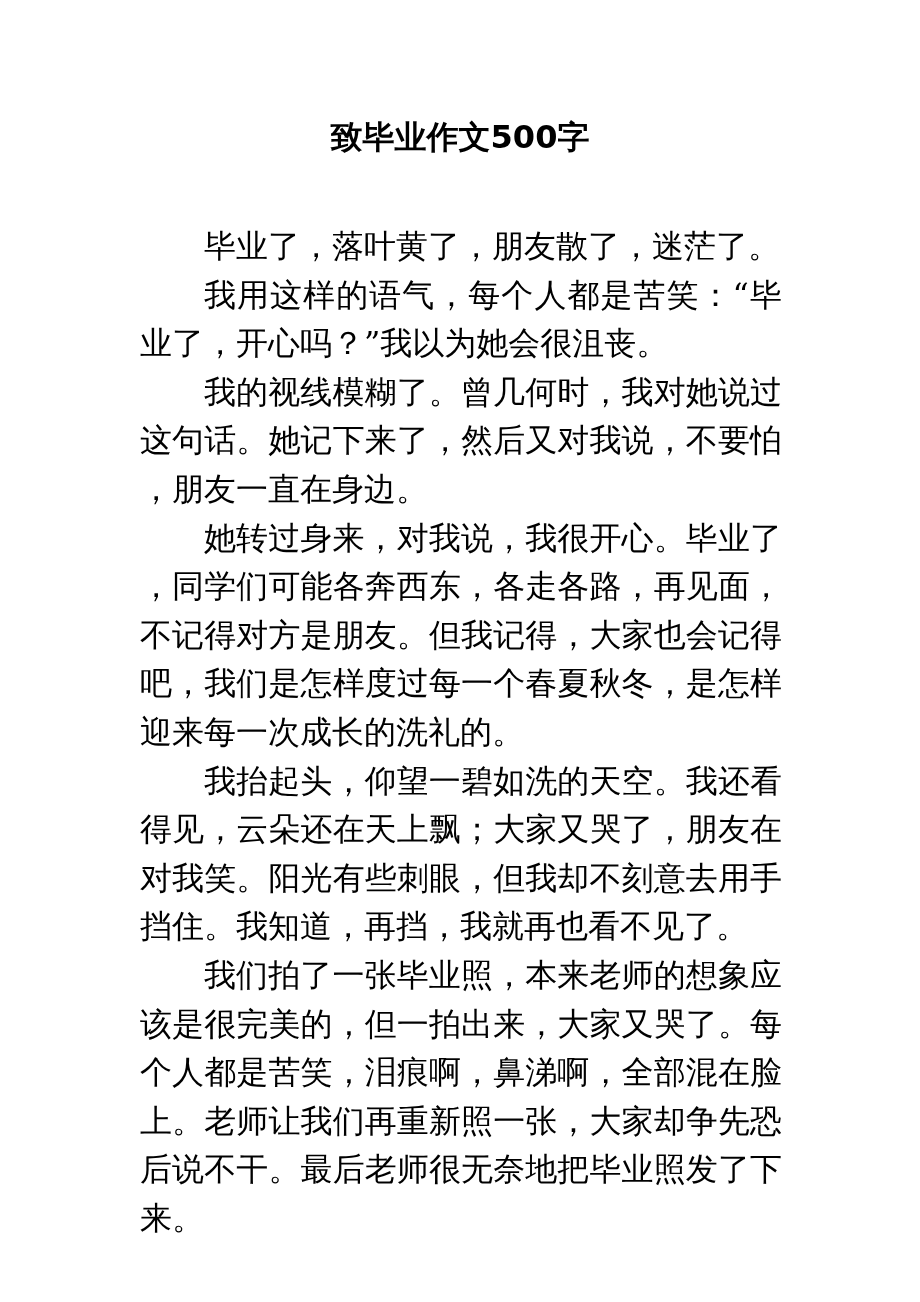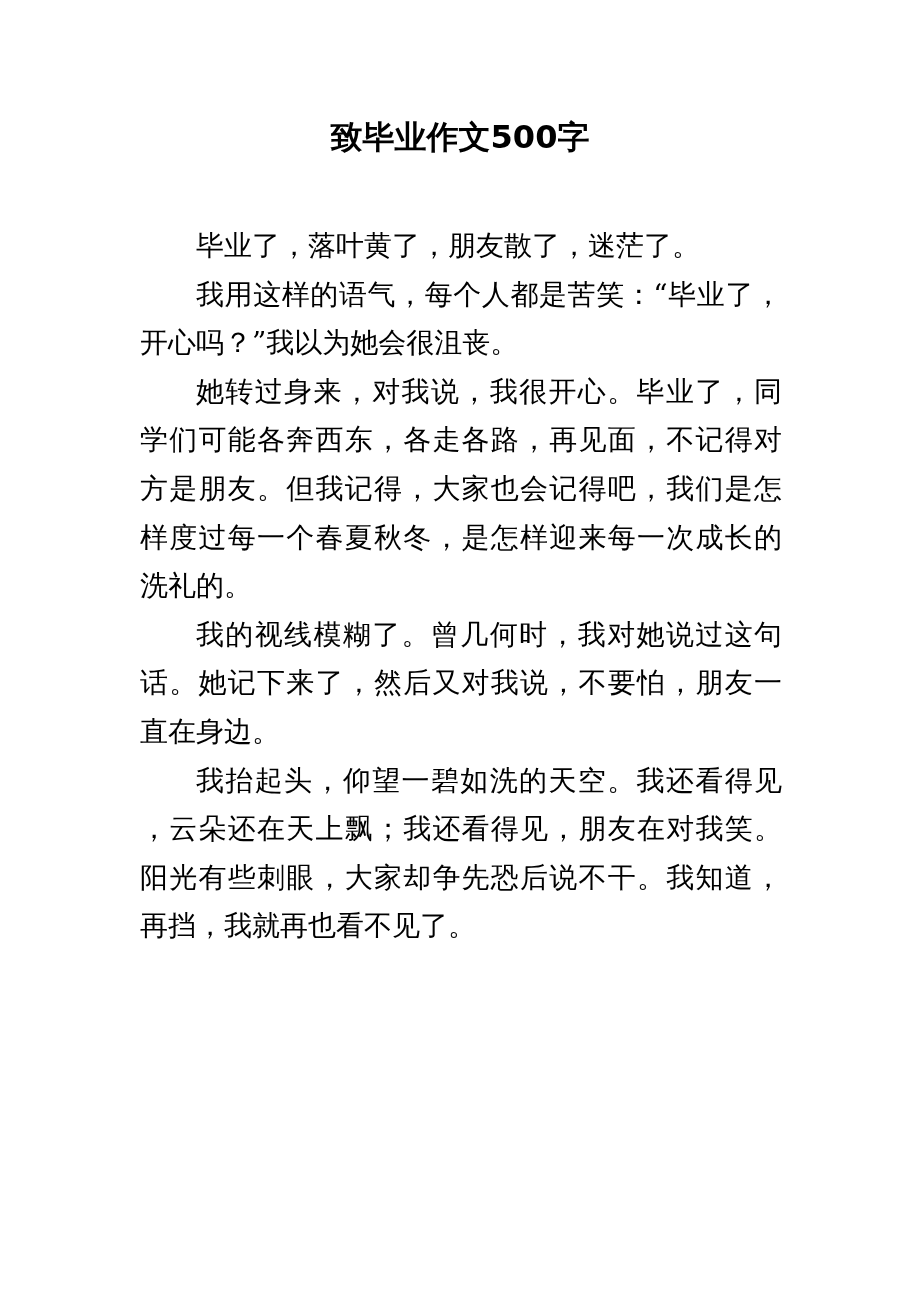--- a/index.html
+++ b/index.html
@@ -35,37 +35,38 @@
       line-height: 50px;
       letter-spacing: 0px;
       margin: 0;
     }
     .body-text {
       position: absolute;
       left: 140px;
       top: 222px;
       width: 642px;
       font-family: "DejaVu Serif", "Liberation Serif", serif;
-      font-size: 28px;
+      font-size: 32px;
       line-height: 48.6px;
       text-align: justify;
       word-break: break-all;
       line-break: anywhere;
     }
     .body-text p {
       margin: 0;
       text-indent: 2em;
     }
   </style>
 </head>
 <body>
 
 <div class="page">
   <h1 class="title">致毕业作文500字</h1>
 
   <div class="body-text">
     <p>毕业了，落叶黄了，朋友散了，迷茫了。</p>
     <p>我用这样的语气，每个人都是苦笑：“毕业了，开心吗？”我以为她会很沮丧。</p>
+    <p>我的视线模糊了。曾几何时，我对她说过这句话。她记下来了，然后又对我说，不要怕，朋友一直在身边。</p>
     <p>她转过身来，对我说，我很开心。毕业了，同学们可能各奔西东，各走各路，再见面，不记得对方是朋友。但我记得，大家也会记得吧，我们是怎样度过每一个春夏秋冬，是怎样迎来每一次成长的洗礼的。</p>
-    <p>我的视线模糊了。曾几何时，我对她说过这句话。她记下来了，然后又对我说，不要怕，朋友一直在身边。</p>
-    <p>我抬起头，仰望一碧如洗的天空。我还看得见，云朵还在天上飘；我还看得见，朋友在对我笑。阳光有些刺眼，大家却争先恐后说不干。我知道，再挡，我就再也看不见了。</p>
+    <p>我抬起头，仰望一碧如洗的天空。我还看得见，云朵还在天上飘；大家又哭了，朋友在对我笑。阳光有些刺眼，但我却不刻意去用手挡住。我知道，再挡，我就再也看不见了。</p>
+    <p>我们拍了一张毕业照，本来老师的想象应该是很完美的，但一拍出来，大家又哭了。每个人都是苦笑，泪痕啊，鼻涕啊，全部混在脸上。老师让我们再重新照一张，大家却争先恐后说不干。最后老师很无奈地把毕业照发了下来。</p>
   </div>
 </div>
 
 </body></html>

